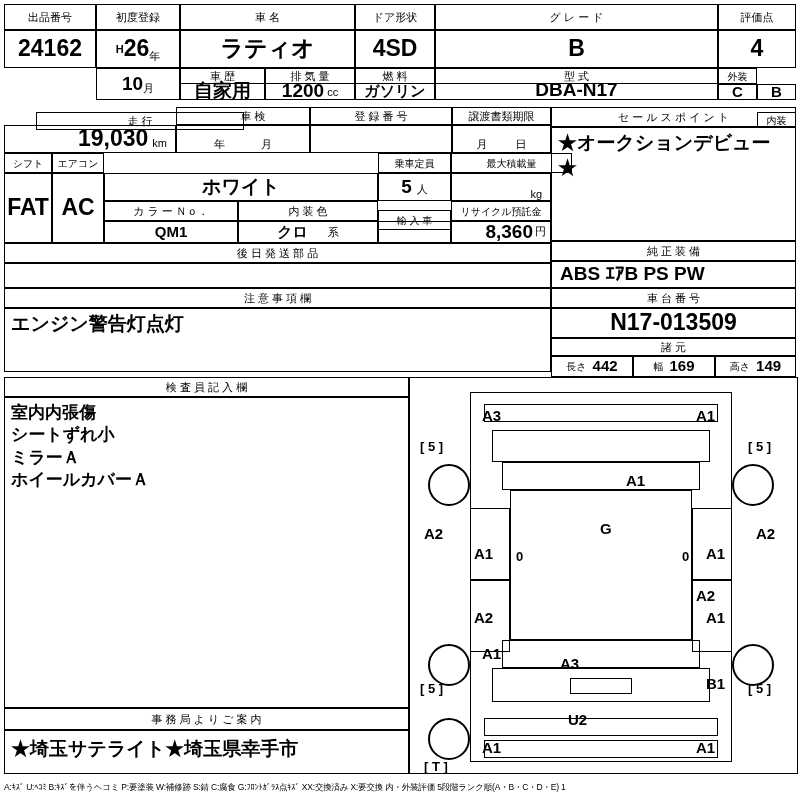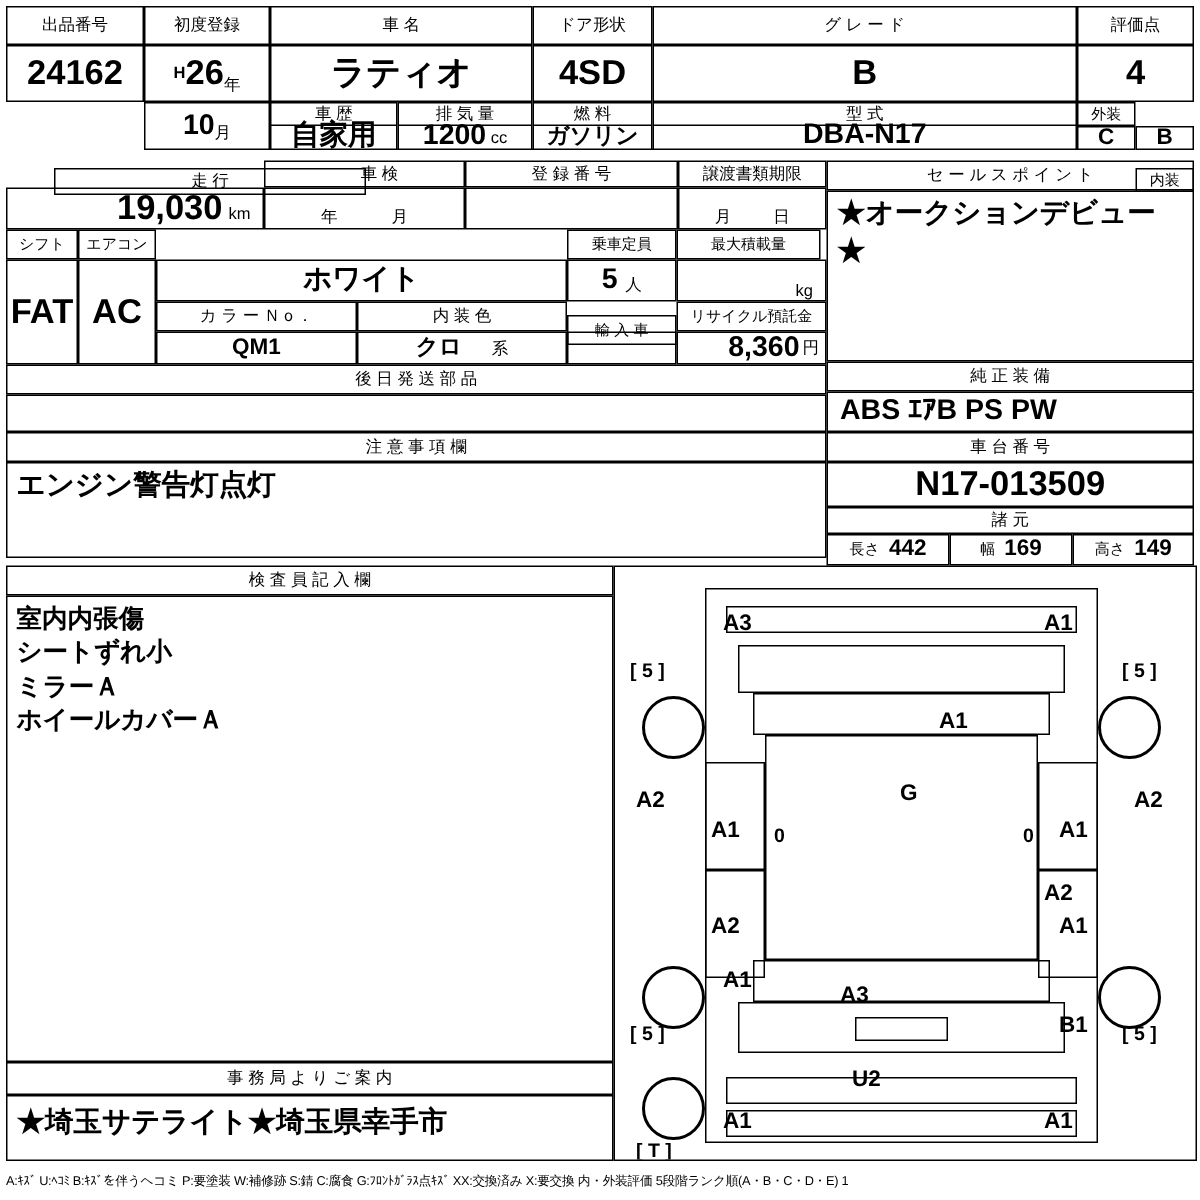--- a/index.html
+++ b/index.html
@@ -293,21 +293,21 @@
   <div class="bx" style="left:378px;top:153px;width:73px;height:20px;">
     <div class="lbl ctr" style="height:100%;font-size:10px;">乗車定員</div>
   </div>
   <div class="bx" style="left:378px;top:173px;width:73px;height:28px;">
     <div style="height:100%;display:flex;align-items:center;justify-content:center;">
       <span class="val">5</span>
       <span class="unit" style="align-self:flex-end;padding-bottom:3px;padding-left:5px;">人</span>
     </div>
   </div>
 
-  <div class="bx" style="left:451px;top:153px;width:96px;height:20px;">
+  <div class="bx" style="left:451px;top:153px;width:121px;height:20px;">
     <div class="lbl ctr" style="height:100%;font-size:10px;">最大積載量</div>
   </div>
   <div class="bx" style="left:451px;top:173px;width:100px;height:28px;">
     <div style="height:100%;display:flex;align-items:flex-end;justify-content:flex-end;padding:0 8px 3px 0;">
       <span class="unit">kg</span>
     </div>
   </div>
 
   <div class="bx" style="left:104px;top:201px;width:134px;height:20px;">
     <div class="lbl ctr" style="height:100%;">カ ラ ー Ｎｏ．</div>

